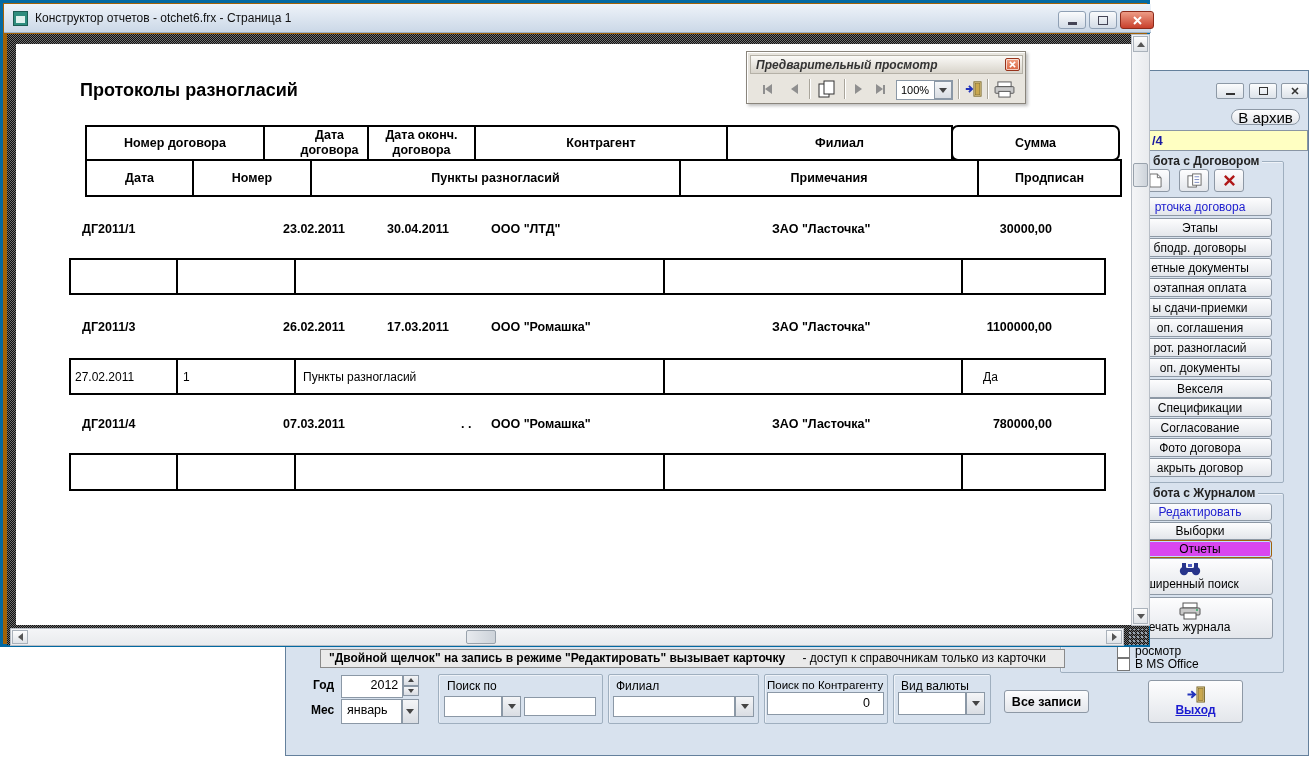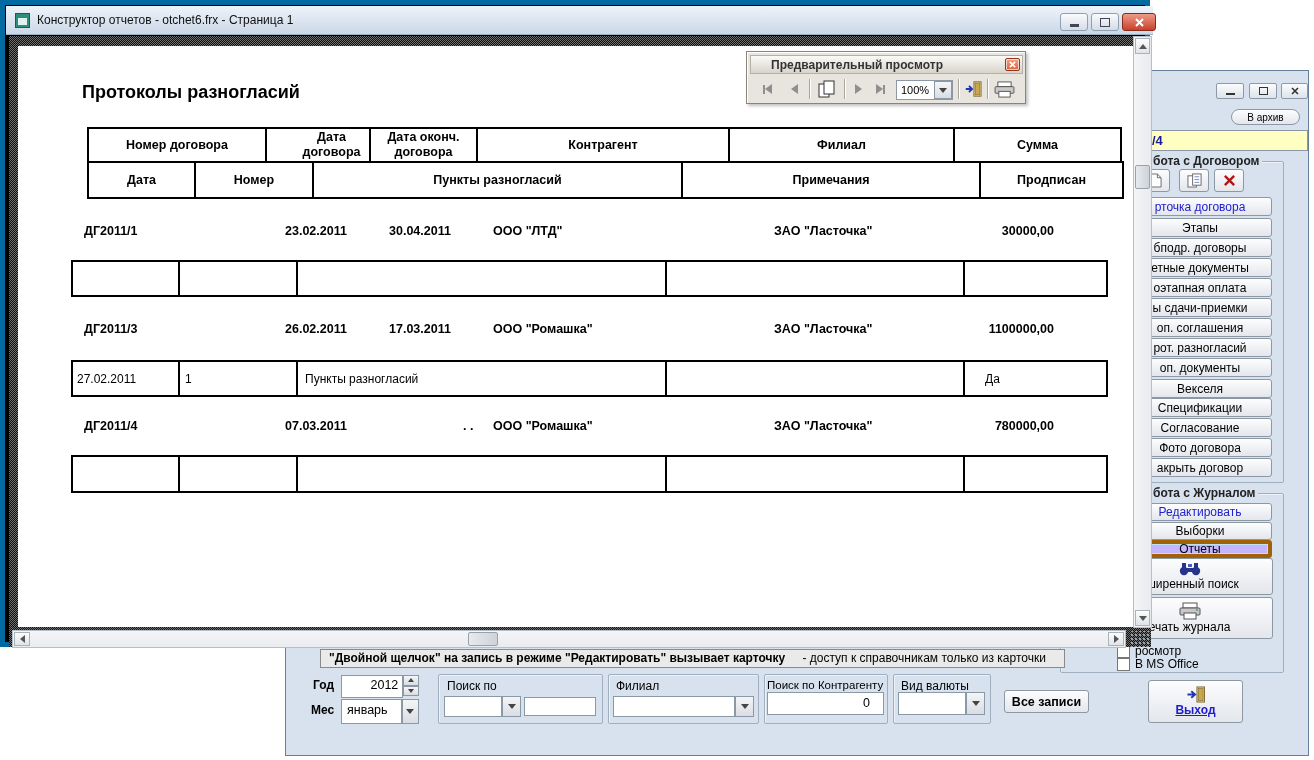--- a/index.html
+++ b/index.html
@@ -7,36 +7,36 @@
           font-family:"Liberation Sans",sans-serif;-webkit-font-smoothing:antialiased;}
   .abs{position:absolute;box-sizing:border-box;}
 
   
   .jwin{background:#d8e2ee;border:1px solid #64809c;}
   .jcapbtn{width:28px;height:16px;border:1px solid #8d99a6;border-radius:2px;
            background:linear-gradient(180deg,#fbfcfd,#dde3ea);display:flex;align-items:center;justify-content:center;}
   .jbtn{background:linear-gradient(180deg,#fdfdfe,#e3e6eb);border:1px solid #8d98a5;border-radius:3px;
         font-size:12px;color:#000;display:flex;align-items:center;justify-content:center;white-space:nowrap;}
   .jbtn.blue{color:#2020d0;}
-  .jbtn.focused{border:4px solid #a16207;box-shadow:inset 0 0 0 1px #bfe0f7;background:#c4b5fd;}
+  .jbtn.focused{border:1px solid #a16207;box-shadow:inset 0 0 0 1px #bfe0f7;background:#d946ef;}
   .grpbox{border:1px solid #9fafbf;border-radius:2px;box-shadow:inset 1px 1px 0 #ffffff90;}
   .grplabel{background:#d8e2ee;font-size:12px;font-weight:bold;color:#222;padding:0 3px;white-space:nowrap;}
   .field{background:#fff;border:1px solid #8b98a6;}
   .combo-btn{background:linear-gradient(180deg,#f4f5f7,#d9dde3);border:1px solid #8b98a6;
              display:flex;align-items:center;justify-content:center;}
   .tri-dn{width:0;height:0;border-left:4px solid transparent;border-right:4px solid transparent;border-top:5px solid #444;}
   .tri-up-s{width:0;height:0;border-left:3px solid transparent;border-right:3px solid transparent;border-bottom:4px solid #444;}
   .tri-dn-s{width:0;height:0;border-left:3px solid transparent;border-right:3px solid transparent;border-top:4px solid #444;}
   .chkbox{width:11px;height:11px;background:#fff;border:1px solid #777;}
   .jlabel{font-size:12px;color:#000;white-space:nowrap;}
   .bold{font-weight:bold;}
   .link{color:#1c1cd0;}
 
   
-  .mwin{background:#000000;border:5px solid #0369a1;}
+  .mwin{background:#a16207;border:3px solid #0369a1;}
   .titlebar{background:linear-gradient(180deg,#eef3f9,#cbd8e7);border-bottom:1px solid #9db0c4;
             display:flex;align-items:center;}
   .capbtn{width:28px;height:18px;border:1px solid #8fa0b4;border-radius:3px;
           background:linear-gradient(180deg,#fafbfc,#d3dce7);display:flex;align-items:center;justify-content:center;}
   .capbtn.close{background:linear-gradient(180deg,#ed9c86,#c8402c);border-color:#8c2a1a;width:34px;}
   .checker{background-image:conic-gradient(#6e6e6e 25%,#101010 0 50%,#6e6e6e 0 75%,#101010 0);background-size:2px 2px;}
   .page{background:#fff;}
 
   
   .sb-track{background:linear-gradient(90deg,#f4f5f7,#e9ebee);border:1px solid #b8bec6;}
@@ -55,21 +55,21 @@
          text-align:center;font-size:12.5px;font-weight:bold;line-height:15px;box-sizing:border-box;}
   .hcell:first-child{margin-left:16px;}
   .scell{border:2px solid #000;margin-left:-2px;display:flex;align-items:center;font-size:12px;box-sizing:border-box;}
   .scell:first-child{margin-left:0;}
   .crow span{position:absolute;font-size:12.5px;font-weight:bold;white-space:nowrap;}
   .sumcell{text-align:right;}
 
   
   .ptool{background:#e8e5de;border:1px solid #8a857c;box-shadow:inset 1px 1px 0 #fff,2px 2px 3px rgba(0,0,0,.25);}
   .ptool-title{background:linear-gradient(180deg,#fbfaf7,#d8d4cb);border:1px solid #b5b1a7;
-               display:flex;align-items:center;font-size:12px;font-weight:bold;color:#333;padding-left:20px;}
+               display:flex;align-items:center;font-size:12px;font-weight:bold;color:#333;padding-left:5px;font-style:italic;}
   .ptool-close{width:15px;height:13px;background:linear-gradient(180deg,#f2a184,#d9633f);border:1px solid #97331b;
                box-shadow:inset 0 0 0 1px #ffffffaa;display:flex;align-items:center;justify-content:center;border-radius:2px;}
   .navico{display:flex;align-items:center;justify-content:center;width:20px;height:20px;}
   .gbar{width:2px;height:9px;background:#8f8f8f;}
   .gtri-l{width:0;height:0;border-top:5px solid transparent;border-bottom:5px solid transparent;border-right:7px solid #8f8f8f;}
   .gtri-r{width:0;height:0;border-top:5px solid transparent;border-bottom:5px solid transparent;border-left:7px solid #8f8f8f;}
   .vsep{width:1px;height:20px;background:#a9a59b;box-shadow:1px 0 0 #fff;}
 </style>
 </head>
 <body>
@@ -84,21 +84,21 @@
     </div>
     <div class="abs jcapbtn" style="left:1249px;top:83px;">
       <span style="width:7px;height:6px;border:1px solid #333;display:block;"></span>
     </div>
     <div class="abs jcapbtn" style="left:1281px;top:83px;width:27px;">
       <svg width="8" height="8" viewBox="0 0 8 8">
           <path d="M1 1 L7 7 M7 1 L1 7" stroke="#333" stroke-width="1.6"></path>
         </svg>
     </div>
 
-    <div class="abs jbtn" style="left:1231px;top:109px;width:69px;height:16px;border-radius:8px;font-size:10px;">
+    <div class="abs jbtn" style="left:1231px;top:109px;width:69px;height:16px;border-radius:8px;font-size:15px;">
       <span>В архив</span>
     </div>
     <div class="abs" style="left:1040px;top:130px;width:268px;height:21px;background:#ffffc2;border:1px solid #8a96a4;
                 font-size:13px;font-weight:bold;color:#1a1aa0;line-height:19px;">
       <span style="padding-left:111px;">/4</span>
     </div>
 
     <div class="abs grpbox" style="left:1060px;top:161px;width:224px;height:322px;"></div>
     <div class="abs grplabel" style="left:1150px;top:154px;"><span>бота с Договором</span></div>
 
@@ -303,21 +303,21 @@
 
     <div class="abs page" style="left:13px;top:41px;width:1115px;height:581px;">
       <div class="abs rep-title" style="left:64px;top:36px;">Протоколы разногласий</div>
 
       <div class="abs hrow" style="left:53px;top:81px;height:36px;">
         <div class="hcell" style="width:180px;height:36px;">Номер договора</div>
         <div class="hcell" style="width:106px;height:36px;padding-left:27px;">Дата договора</div>
         <div class="hcell" style="width:109px;height:36px;">Дата оконч. договора</div>
         <div class="hcell" style="width:254px;height:36px;">Контрагент</div>
         <div class="hcell" style="width:227px;height:36px;">Филиал</div>
-        <div class="hcell" style="width:169px;height:36px;">Сумма</div>
+        <div class="hcell" style="width:169px;height:36px;border-radius:7px;">Сумма</div>
       </div>
 
       <div class="abs hrow" style="left:53px;top:115px;height:38px;">
         <div class="hcell" style="width:109px;height:38px;">Дата</div>
         <div class="hcell" style="width:120px;height:38px;">Номер</div>
         <div class="hcell" style="width:371px;height:38px;">Пункты разногласий</div>
         <div class="hcell" style="width:300px;height:38px;">Примечания</div>
         <div class="hcell" style="width:145px;height:38px;">Продписан</div>
       </div>
 

